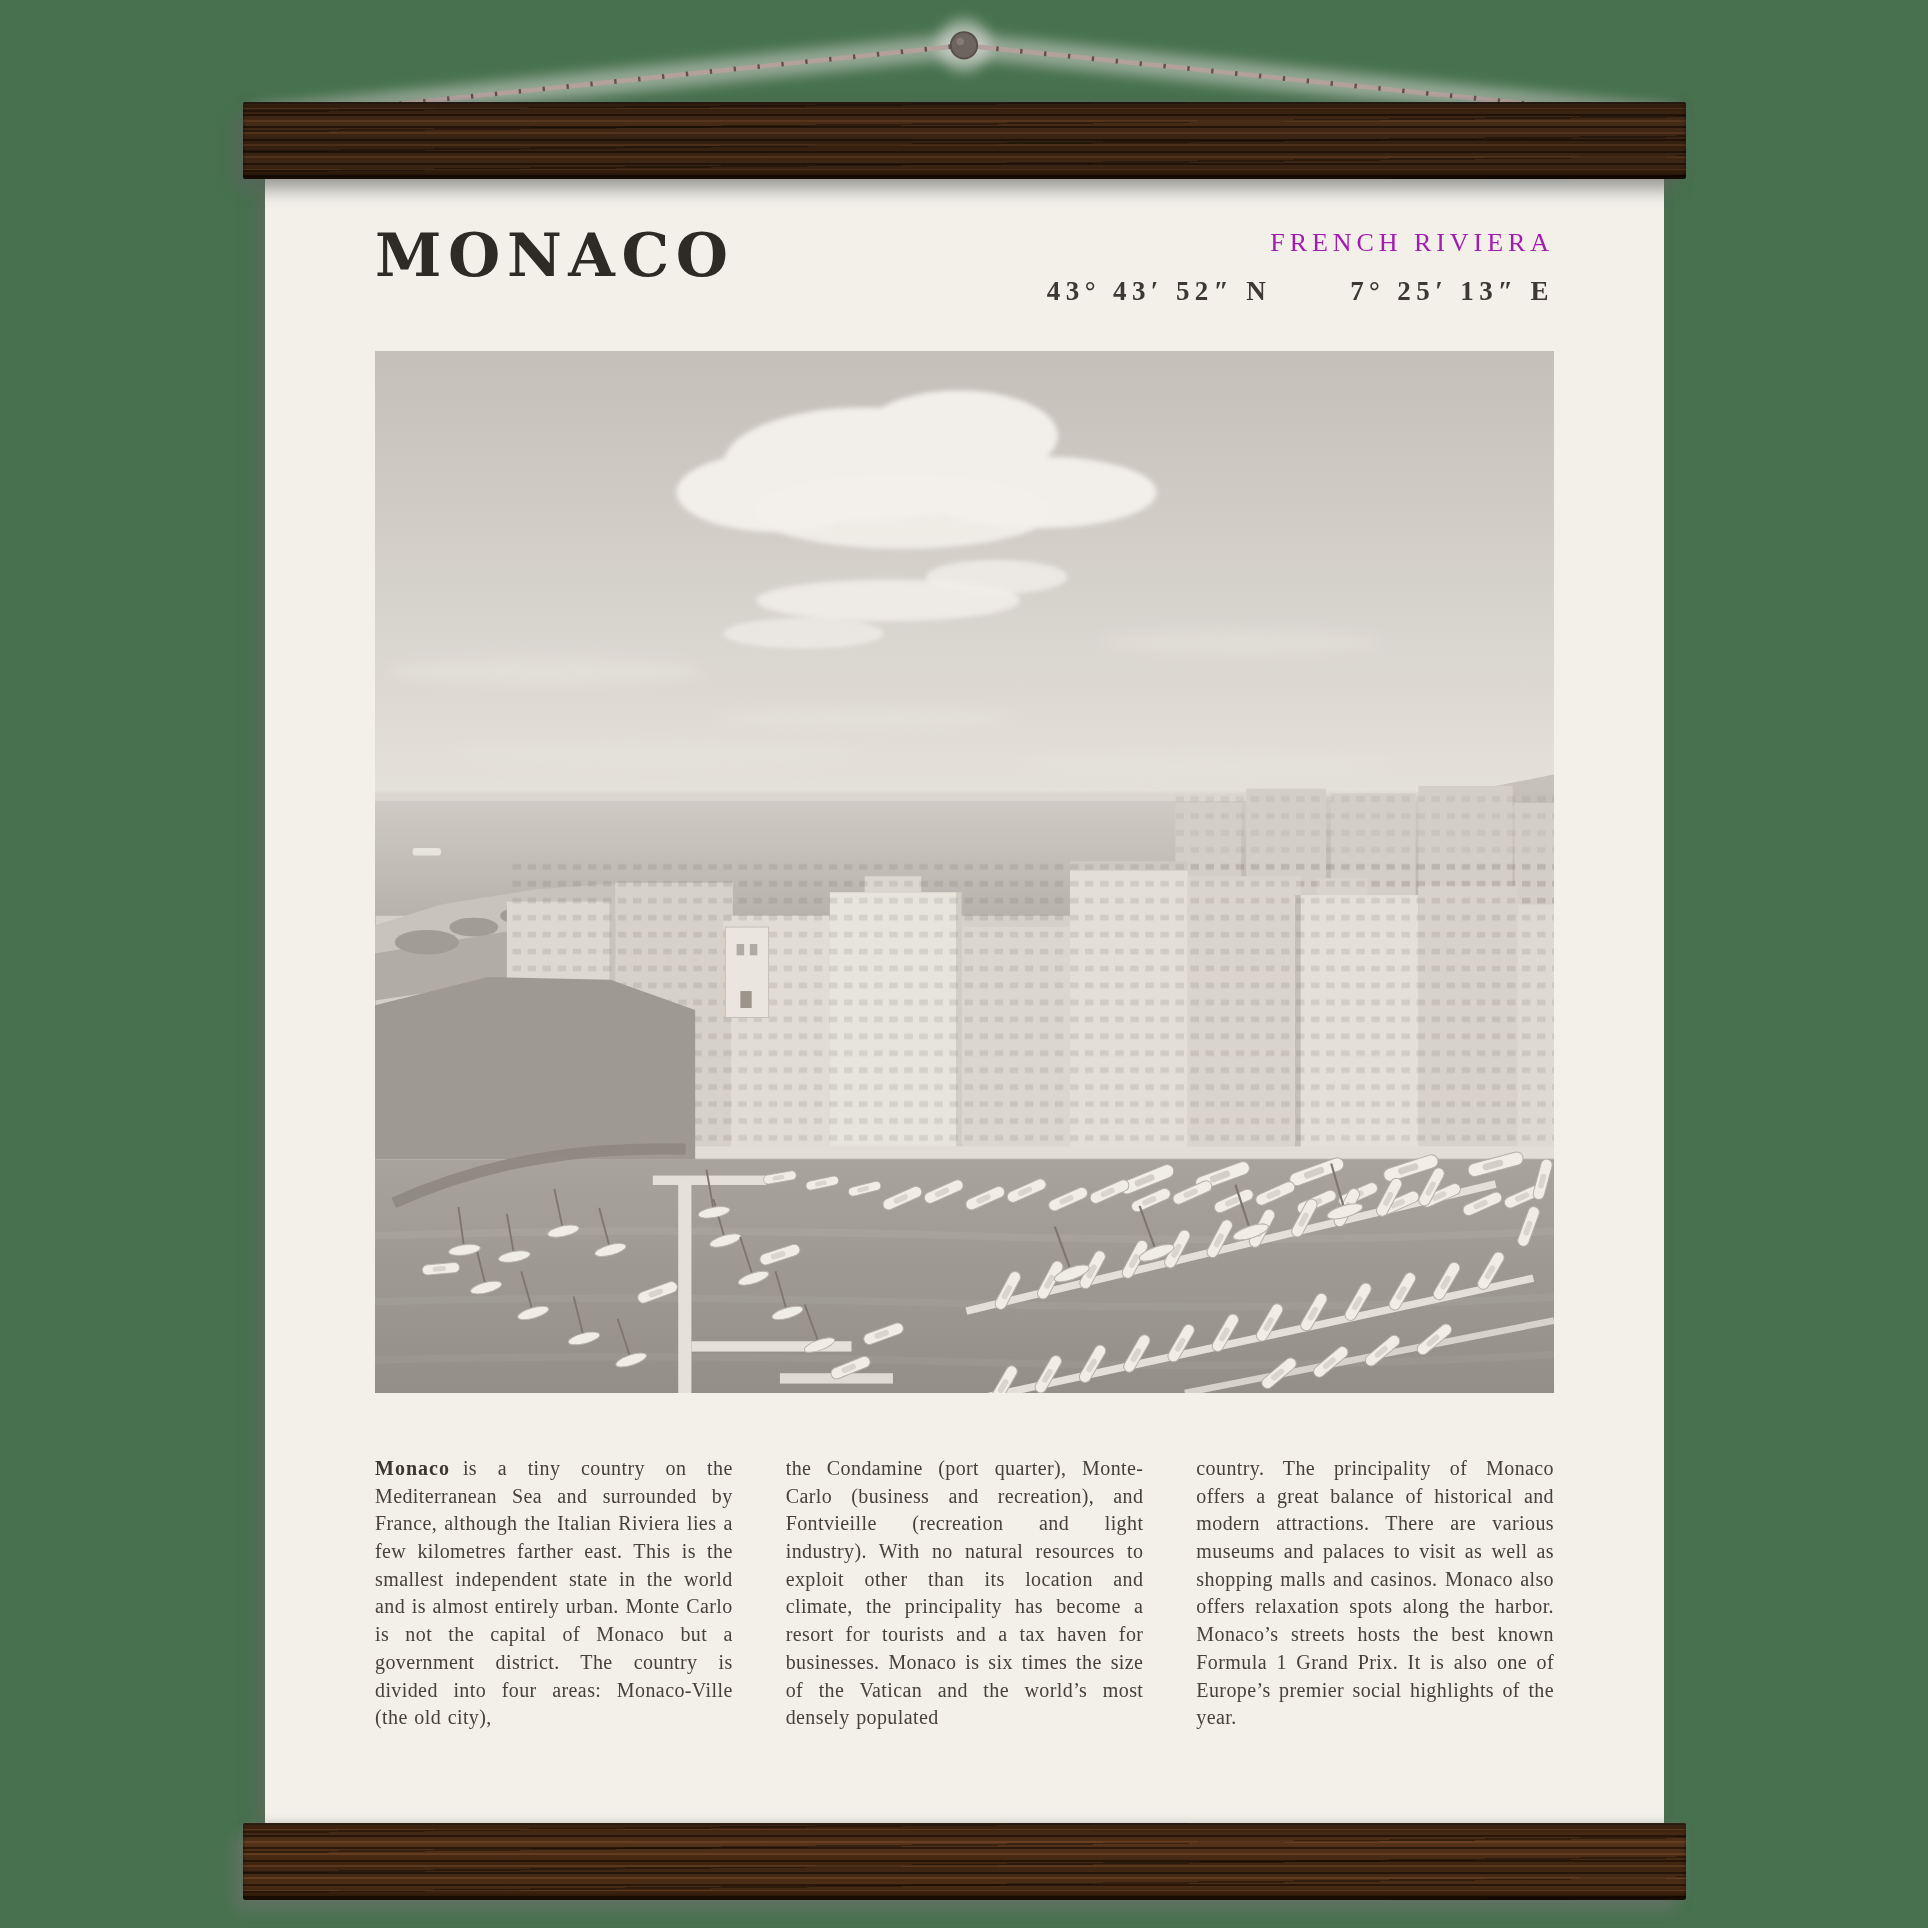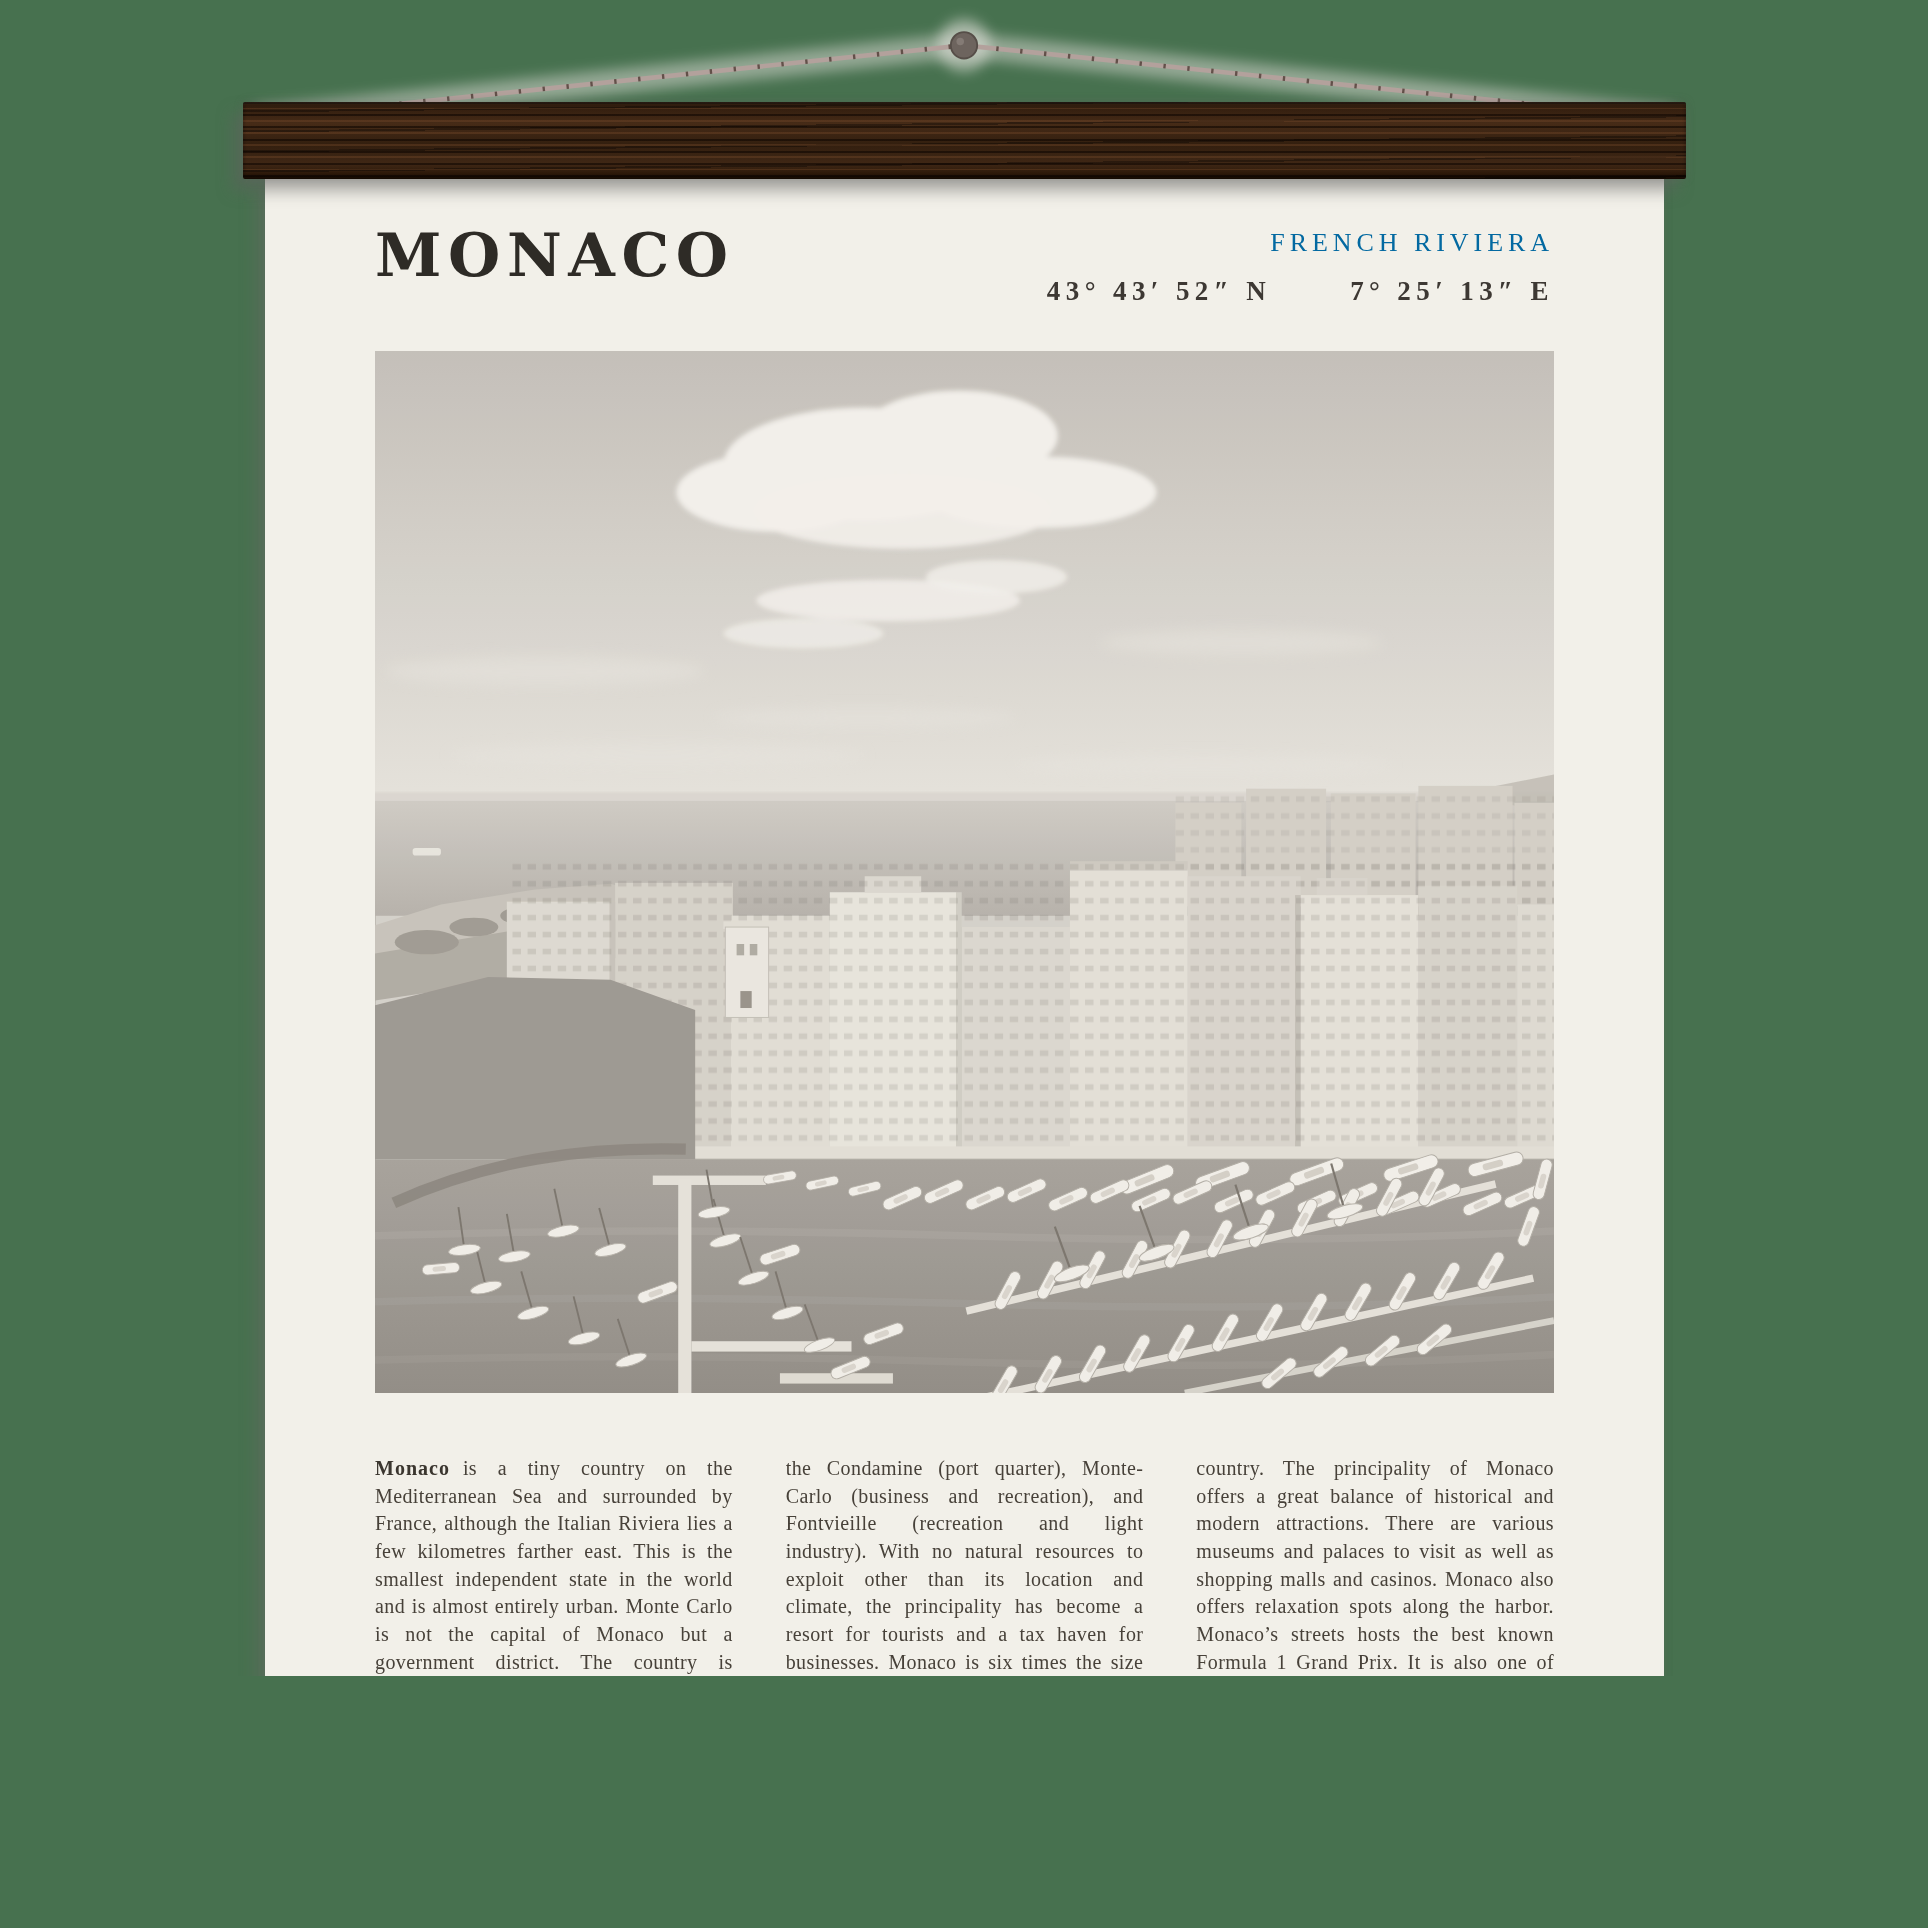--- a/index.html
+++ b/index.html
@@ -1,16 +1,16 @@
 <!DOCTYPE html>
 <html style="font-size:15px"><head>
 <meta charset="utf-8">
 <style>
   html,body{margin:0;padding:0;background:#47714f;}
-  .stage{position:relative;width:1928px;height:1676px;background:#47714f;overflow:hidden;
+  .stage{position:relative;width:1928px;height:1928px;background:#47714f;overflow:hidden;
          font-family:"Liberation Serif",serif;}
   svg{display:block}
 
   
   .cord-svg{position:absolute;left:0;top:0;}
 
   
   .bar{position:absolute;left:243px;width:1443px;height:77px;border-radius:1.9px;
        background-color:#3a2413;
        background-image:
@@ -24,21 +24,21 @@
   .bar-bottom{top:1823px;filter:brightness(1.18) saturate(1.05);}
 
   
   .paper{position:absolute;left:265px;top:179px;width:1399px;height:1644px;background:#f2f0e9;
          box-shadow:-9.4px 7.5px 15px rgba(105,105,102,.5), 0 0 7.5px rgba(105,105,102,.25);}
 
   .title{position:absolute;left:110px;top:41px;margin:0;
          font-family:"DejaVu Serif","Liberation Serif",serif;font-weight:700;font-size:60px;
          letter-spacing:.11em;color:#2e2b26;}
   .region{position:absolute;right:110px;top:49px;font-size:26px;letter-spacing:.19em;
-          color:#0369a1;font-weight:400;}
+          color:#a21caf;font-weight:400;}
   .coords{position:absolute;right:110px;top:97px;display:flex;gap:79px;font-weight:700;
           font-size:27px;letter-spacing:.2em;color:#3d3833;}
 
   .photo{position:absolute;left:110px;top:172px;width:1179px;height:1042px;overflow:hidden;
          box-shadow:inset 0 0 0 0.9px rgba(120,115,108,.25);background:#d9d6d1;}
 
   .columns{position:absolute;left:110px;top:1276px;width:1179px;height:348px;
            display:flex;gap:53px;}
   .col{flex:1;margin:0;font-size:20px;line-height:1.385;text-align:justify;color:#474139;
        letter-spacing:.02em;word-spacing:.06em;overflow:hidden;}

